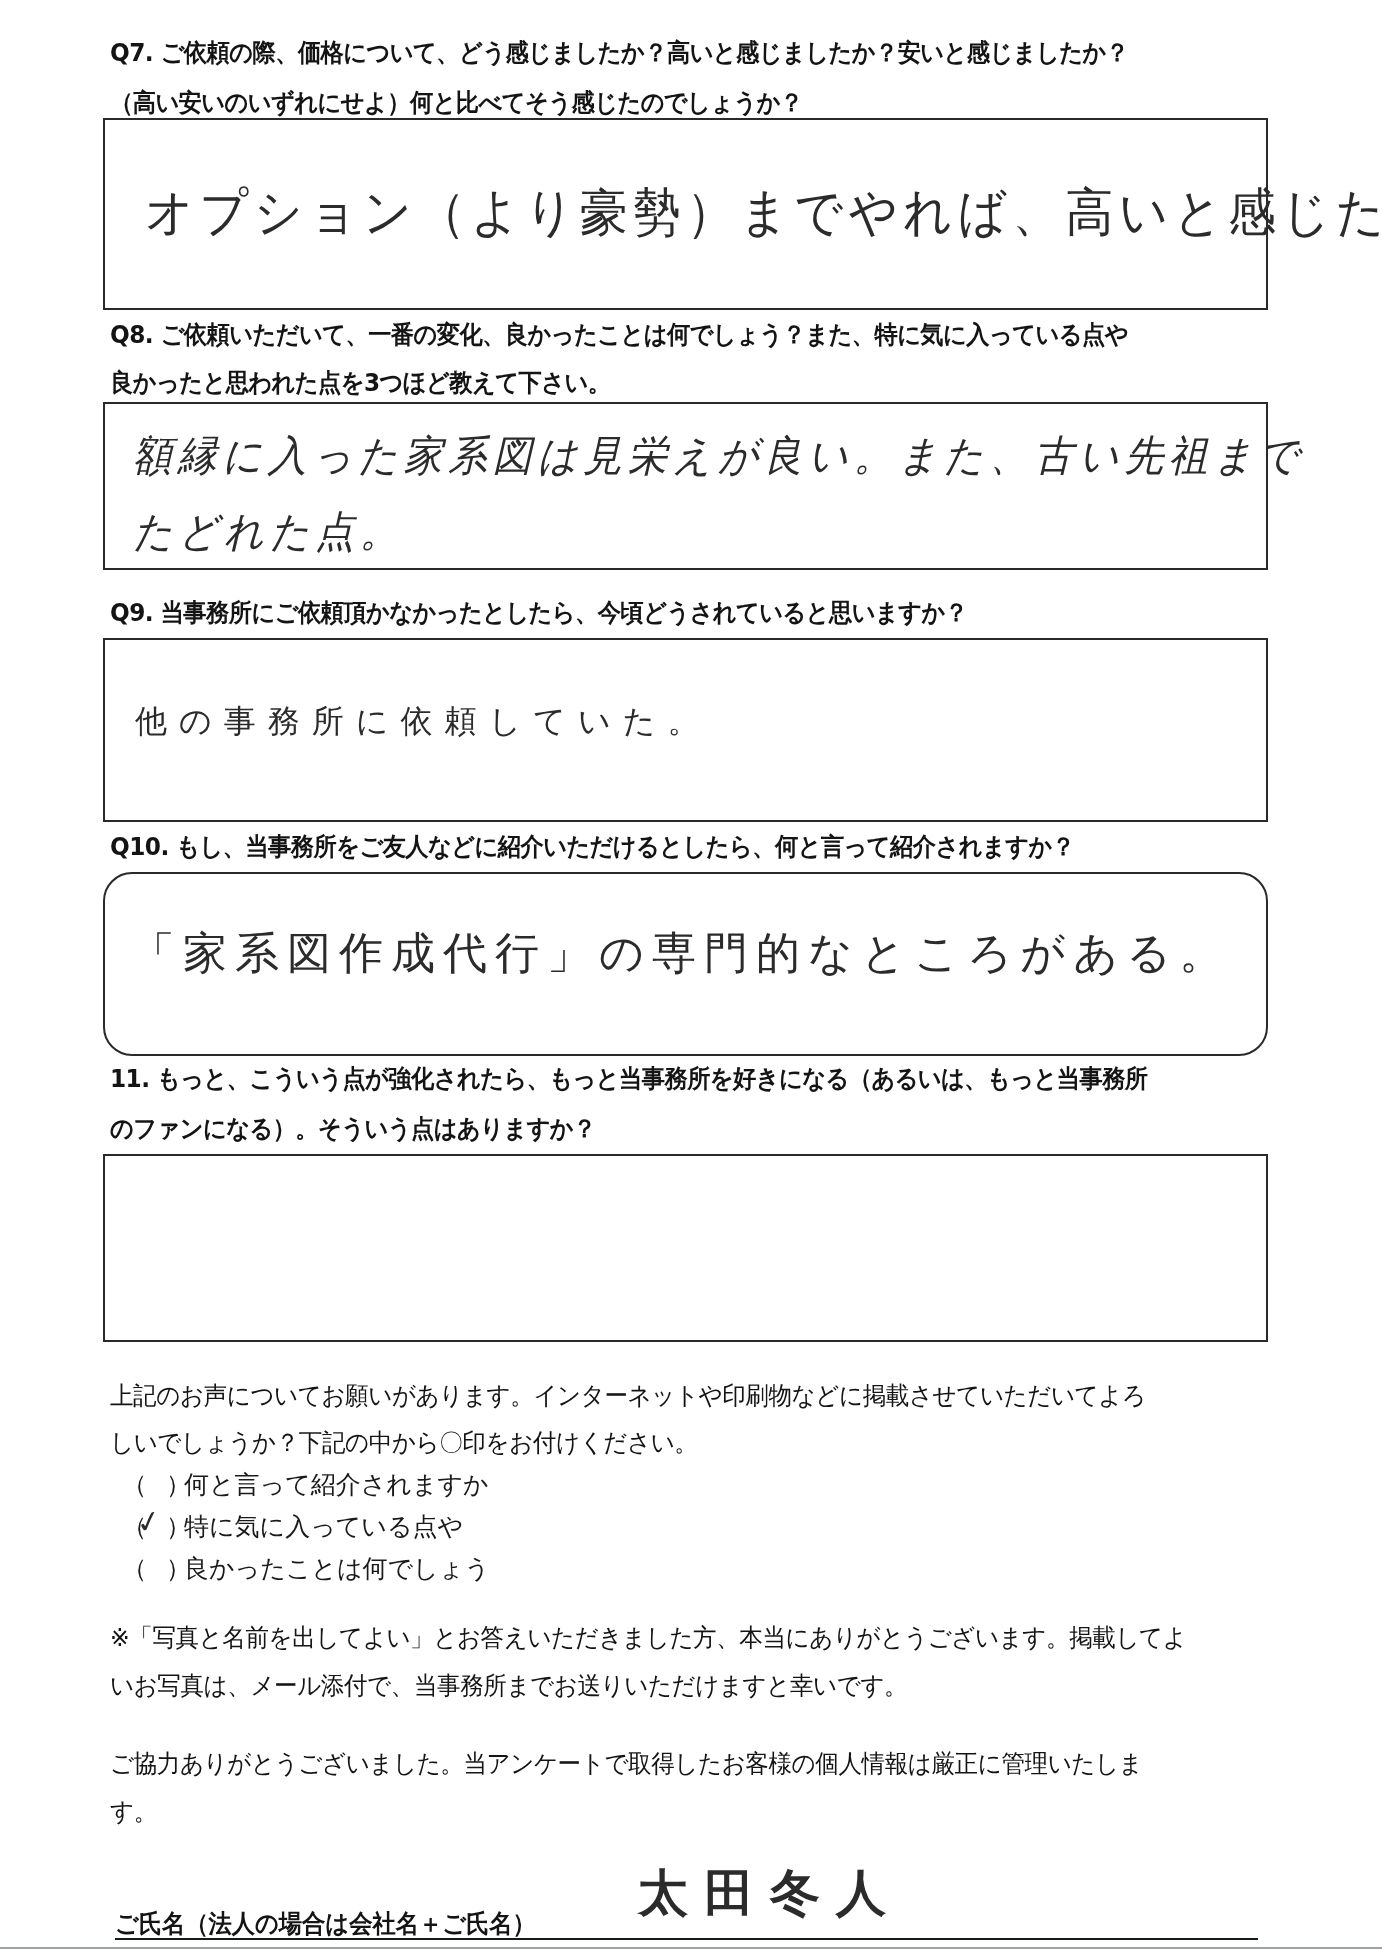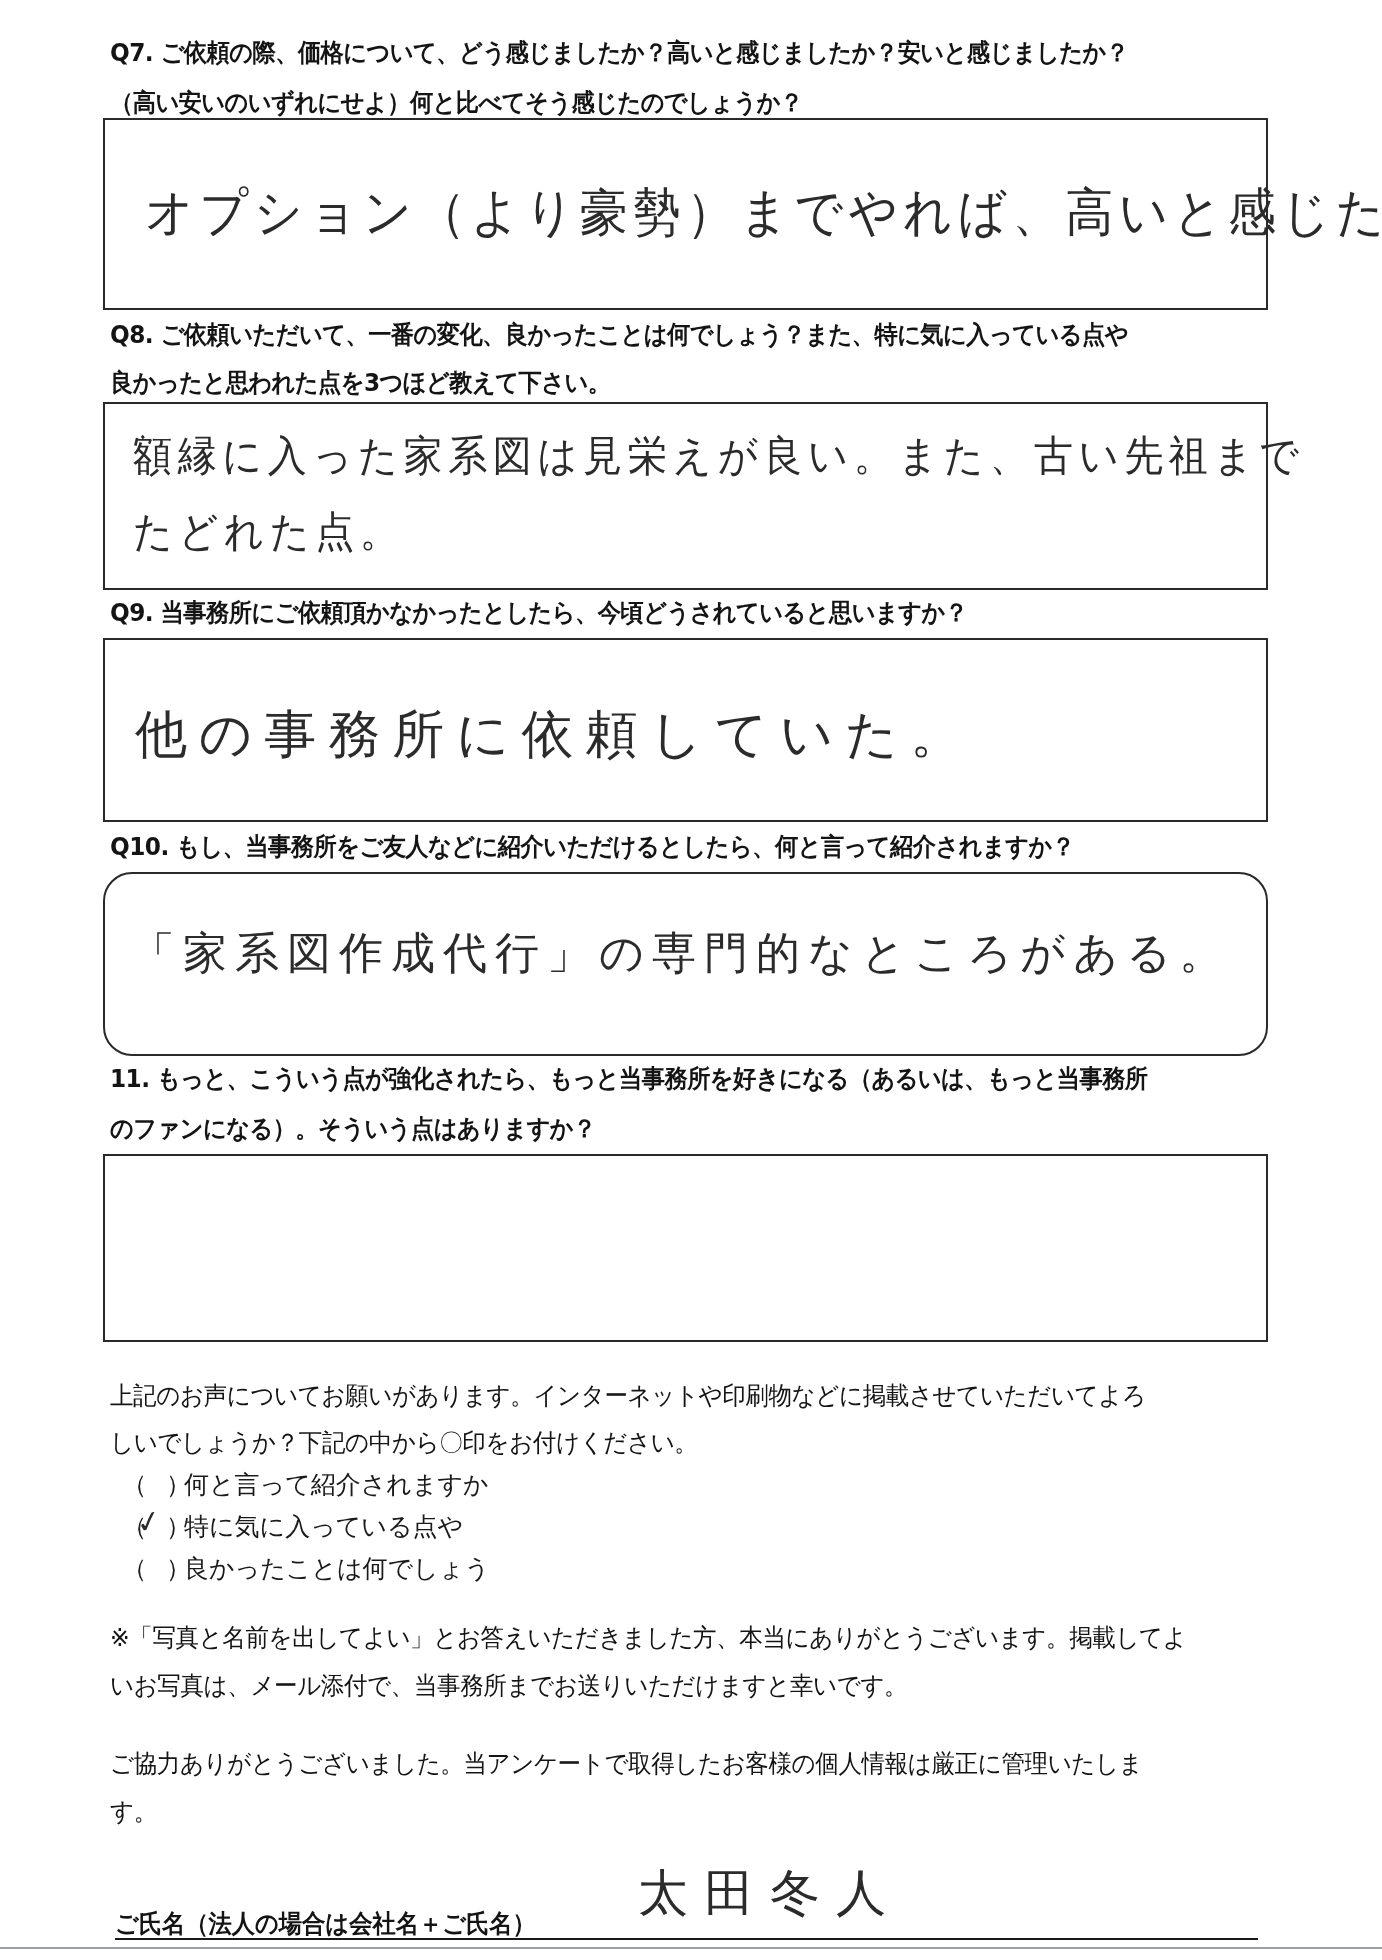--- a/index.html
+++ b/index.html
@@ -98,20 +98,21 @@
     }
     .sig-name {
       position: absolute;
       left: 638px;
       top: 1860px;
       font-family: "DejaVu Serif", serif;
       font-size: 50px;
       color: #2b2b2b;
       letter-spacing: 16px;
       white-space: nowrap;
+      font-weight: bold;
     }
     .page-edge {
       position: absolute;
       left: 0;
       top: 1947px;
       width: 1382px;
       height: 2px;
       background: #9aa2a6;
     }
   </style>
@@ -119,28 +120,28 @@
 <body>
 
 <div class="q-text" style="top:38px;">Q7. ご依頼の際、価格について、どう感じましたか？高いと感じましたか？安いと感じましたか？</div>
 <div class="q-text" style="top:88px;">（高い安いのいずれにせよ）何と比べてそう感じたのでしょうか？</div>
 <div class="answer-box" style="top:118px; height:192px;">
   <div class="handwriting" style="left:40px; top:58px; font-size:52px; transform:scaleX(0.92);">オプション（より豪勢）までやれば、高いと感じた。</div>
 </div>
 
 <div class="q-text" style="top:320px;">Q8. ご依頼いただいて、一番の変化、良かったことは何でしょう？また、特に気に入っている点や</div>
 <div class="q-text" style="top:368px;">良かったと思われた点を3つほど教えて下さい。</div>
-<div class="answer-box" style="top:402px; height:188px;">
+<div class="answer-box" style="top:402px; height:168px;font-style:italic;">
   <div class="handwriting" style="left:28px; top:24px; font-size:42px; transform:scaleX(0.93);">額縁に入った家系図は見栄えが良い。また、古い先祖まで</div>
   <div class="handwriting" style="left:28px; top:100px; font-size:42px; transform:scaleX(0.93);">たどれた点。</div>
 </div>
 
 <div class="q-text" style="top:598px;">Q9. 当事務所にご依頼頂かなかったとしたら、今頃どうされていると思いますか？</div>
 <div class="answer-box" style="top:638px; height:184px;">
-  <div class="handwriting" style="left:30px; top:60px; font-size:52px; letter-spacing:12px;">他の事務所に依頼していた。</div>
+  <div class="handwriting" style="left:30px; top:60px; font-size:32px; letter-spacing:12px;">他の事務所に依頼していた。</div>
 </div>
 
 <div class="q-text" style="top:832px;">Q10. もし、当事務所をご友人などに紹介いただけるとしたら、何と言って紹介されますか？</div>
 <div class="answer-box" style="top:872px; height:184px;border-radius:29px;">
   <div class="handwriting" style="left:26px; top:50px; font-size:44px; letter-spacing:8px;">「家系図作成代行」の専門的なところがある。</div>
 </div>
 
 <div class="q-text" style="top:1064px;">11. もっと、こういう点が強化されたら、もっと当事務所を好きになる（あるいは、もっと当事務所</div>
 <div class="q-text" style="top:1114px;">のファンになる）。そういう点はありますか？</div>
 <div class="answer-box" style="top:1154px; height:188px;">

